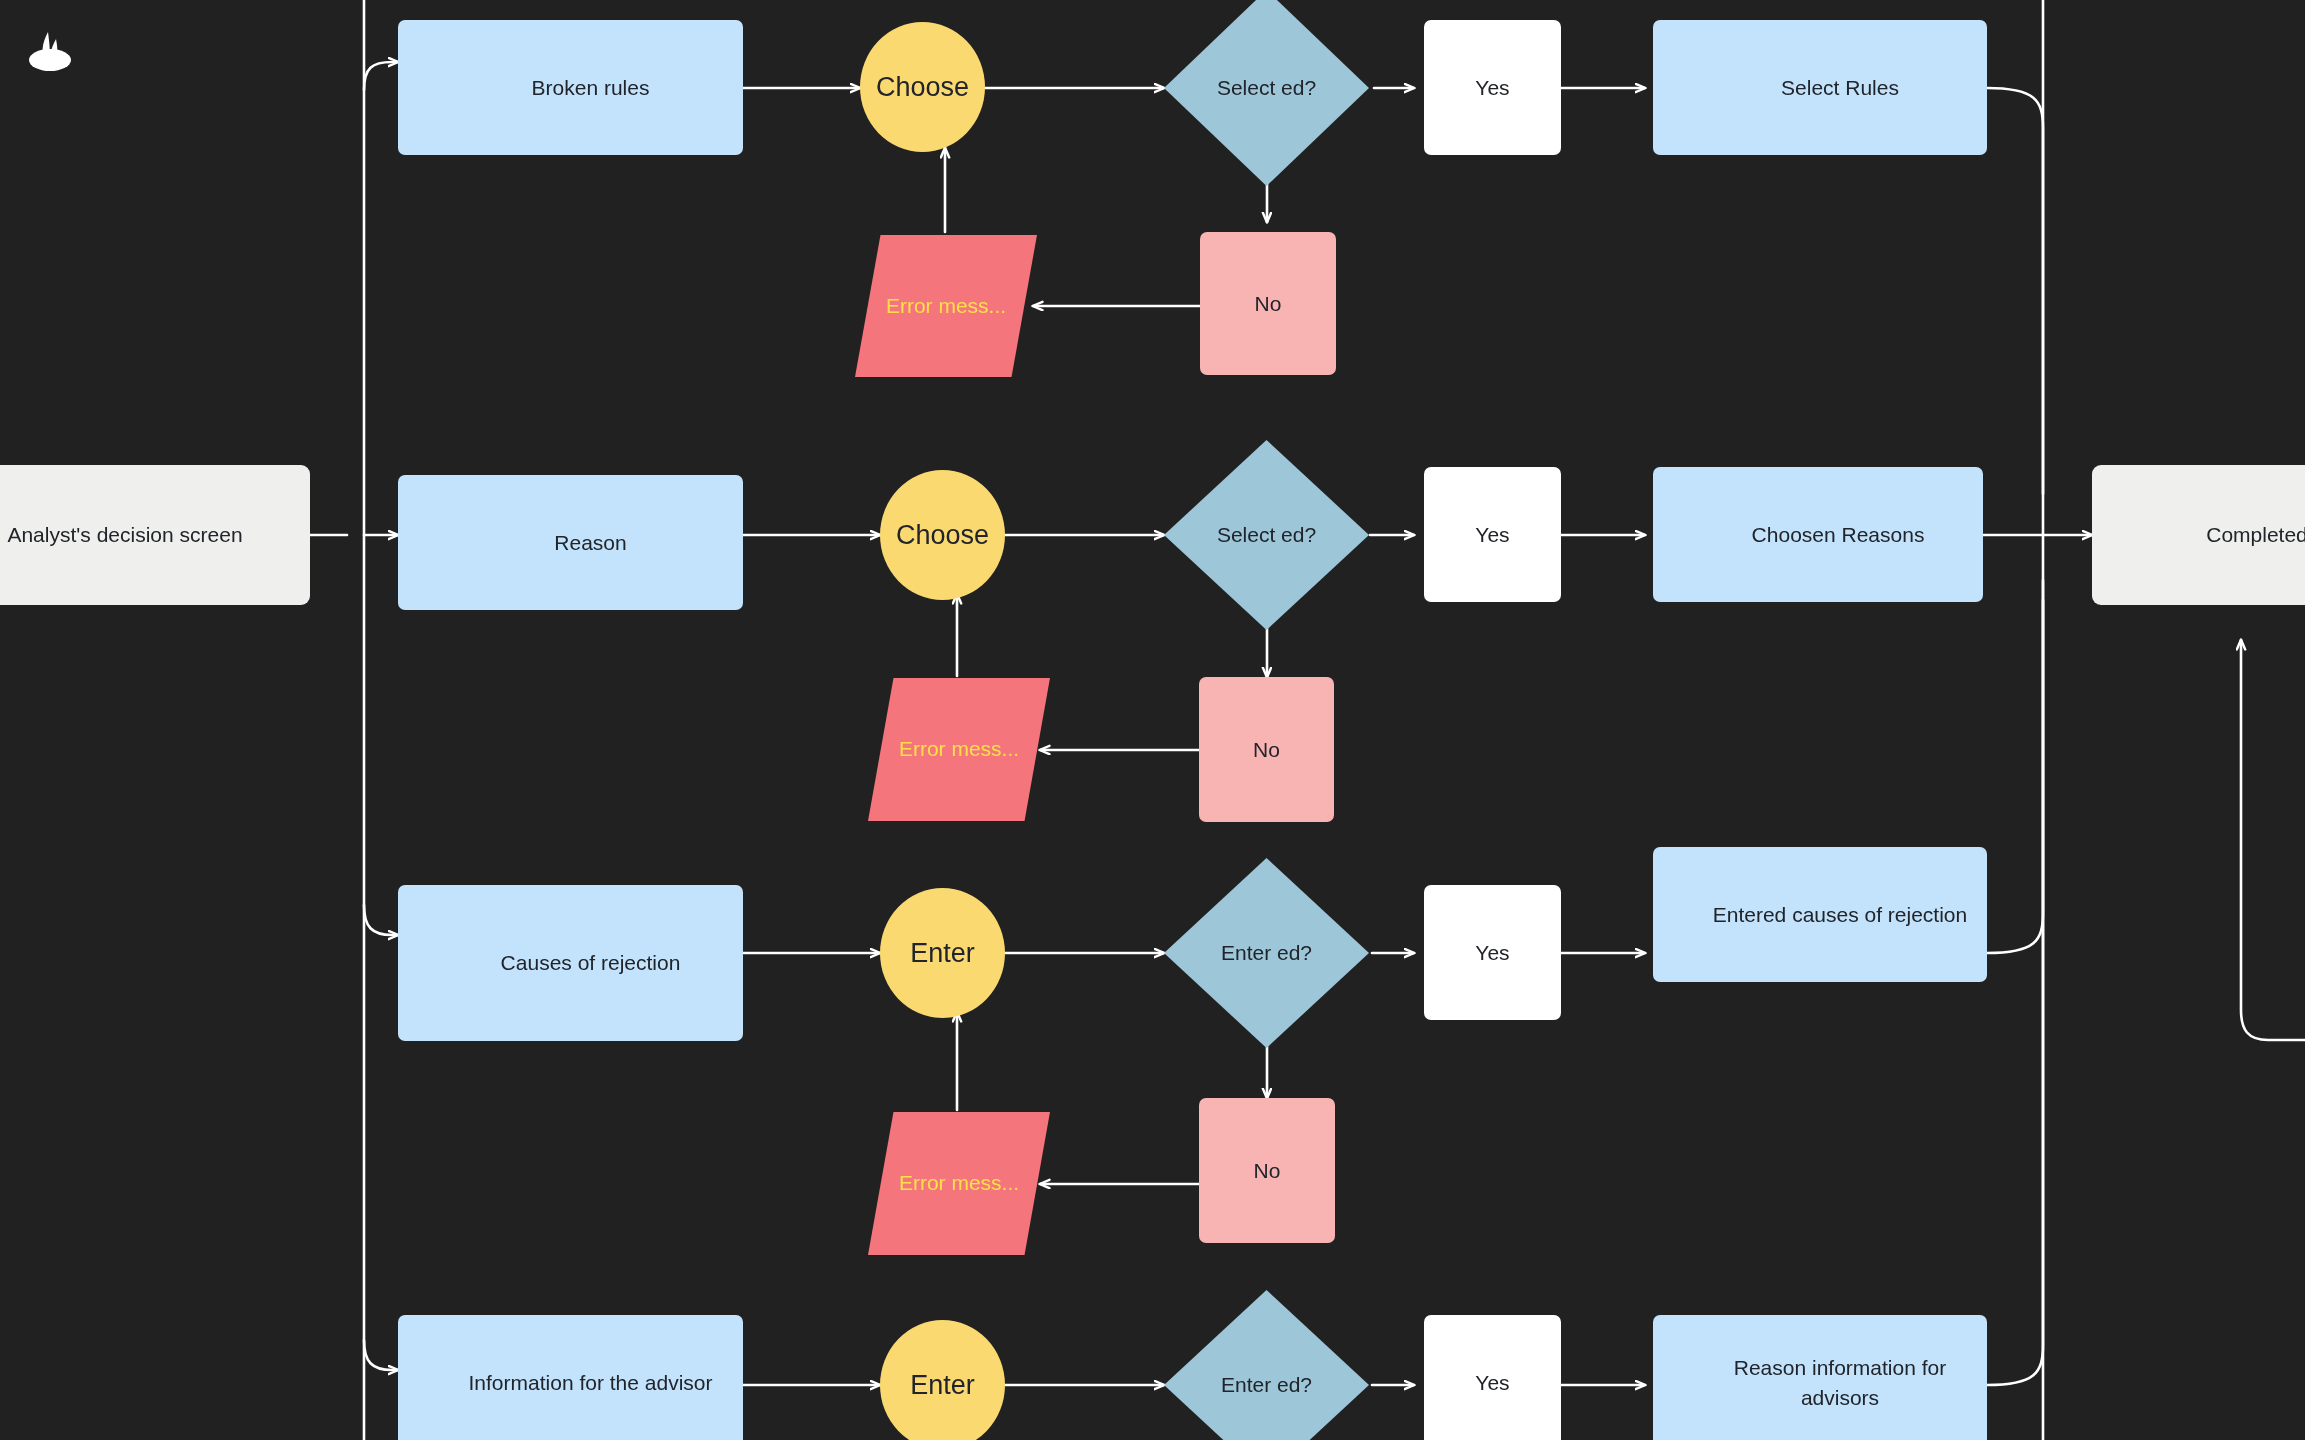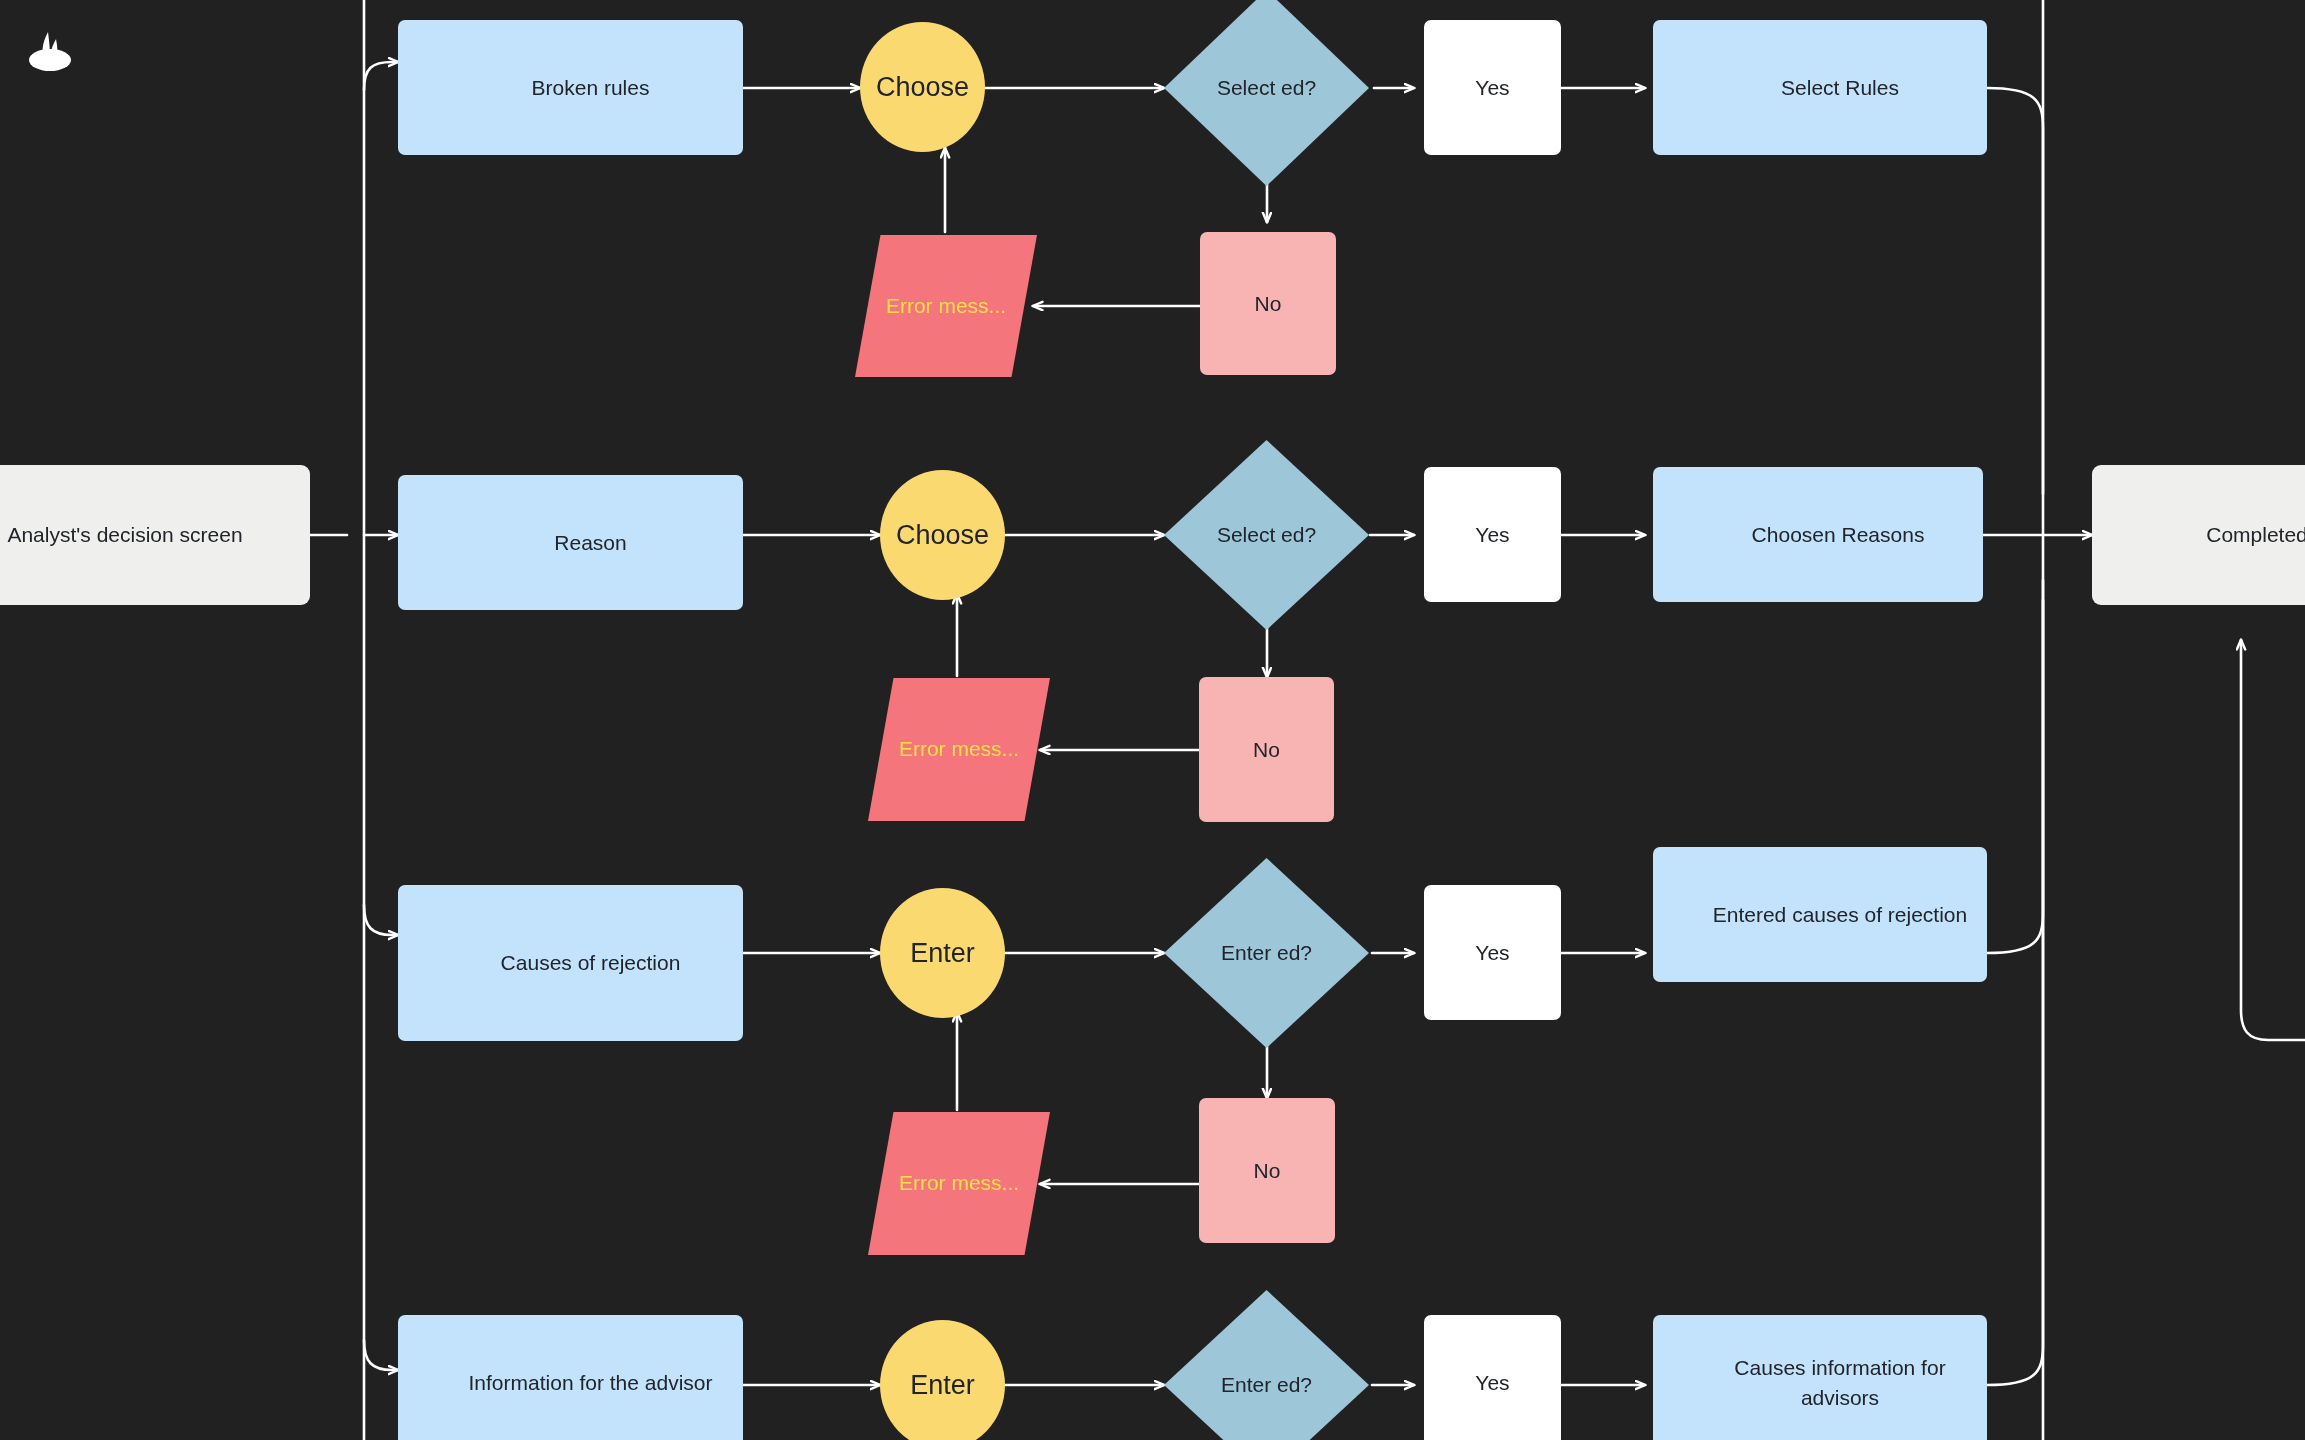--- a/index.html
+++ b/index.html
@@ -189,16 +189,16 @@
     <span class="lbl">Enter</span>
   </div>
   <div class="diamondwrap" style="left:1164px;top:1290px;width:205px;height:190px;">
     <div class="dshape"></div>
     <div class="dtext">Enter ed?</div>
   </div>
   <div class="node yes" style="left:1424px;top:1315px;width:137px;height:135px;">
     <span class="lbl">Yes</span>
   </div>
   <div class="node rect" style="left:1653px;top:1315px;width:334px;height:135px;">
-    <span class="lbl">Causes information for advisors</span>
+    <span class="lbl">Reason information for advisors</span>
   </div>
 
 </div>
 
 </body></html>

